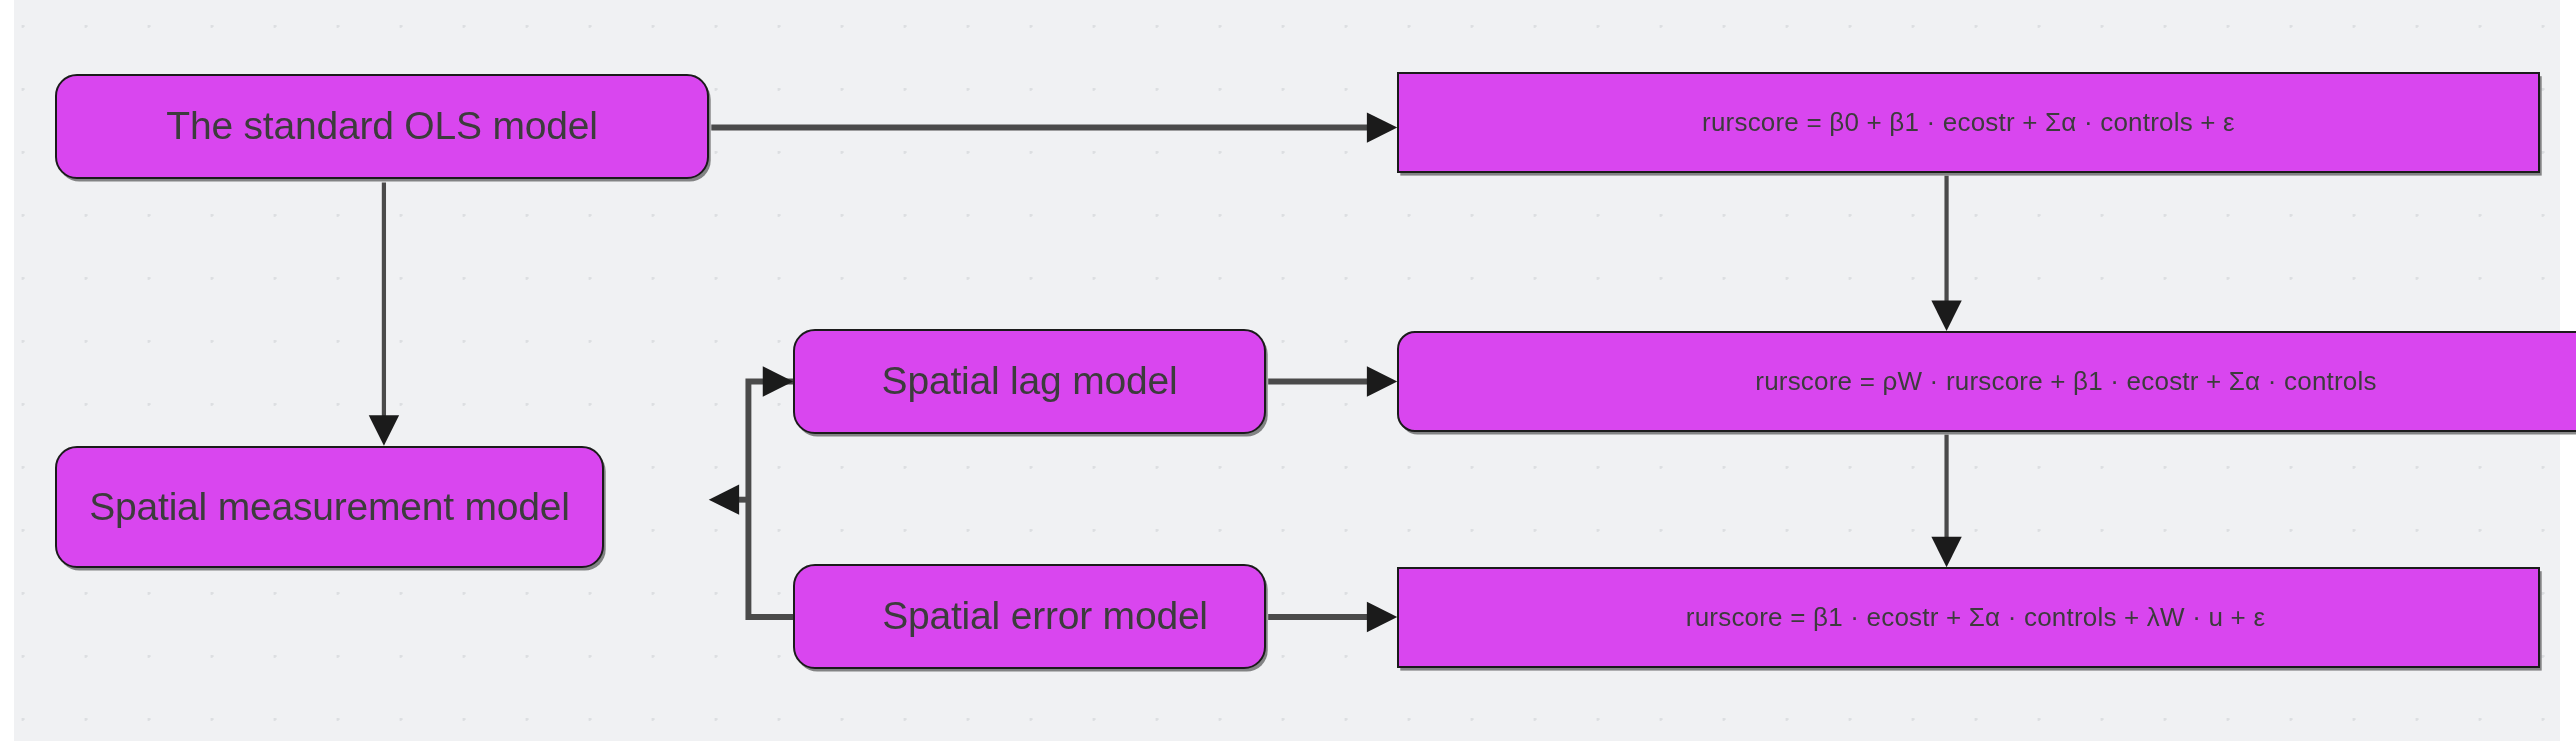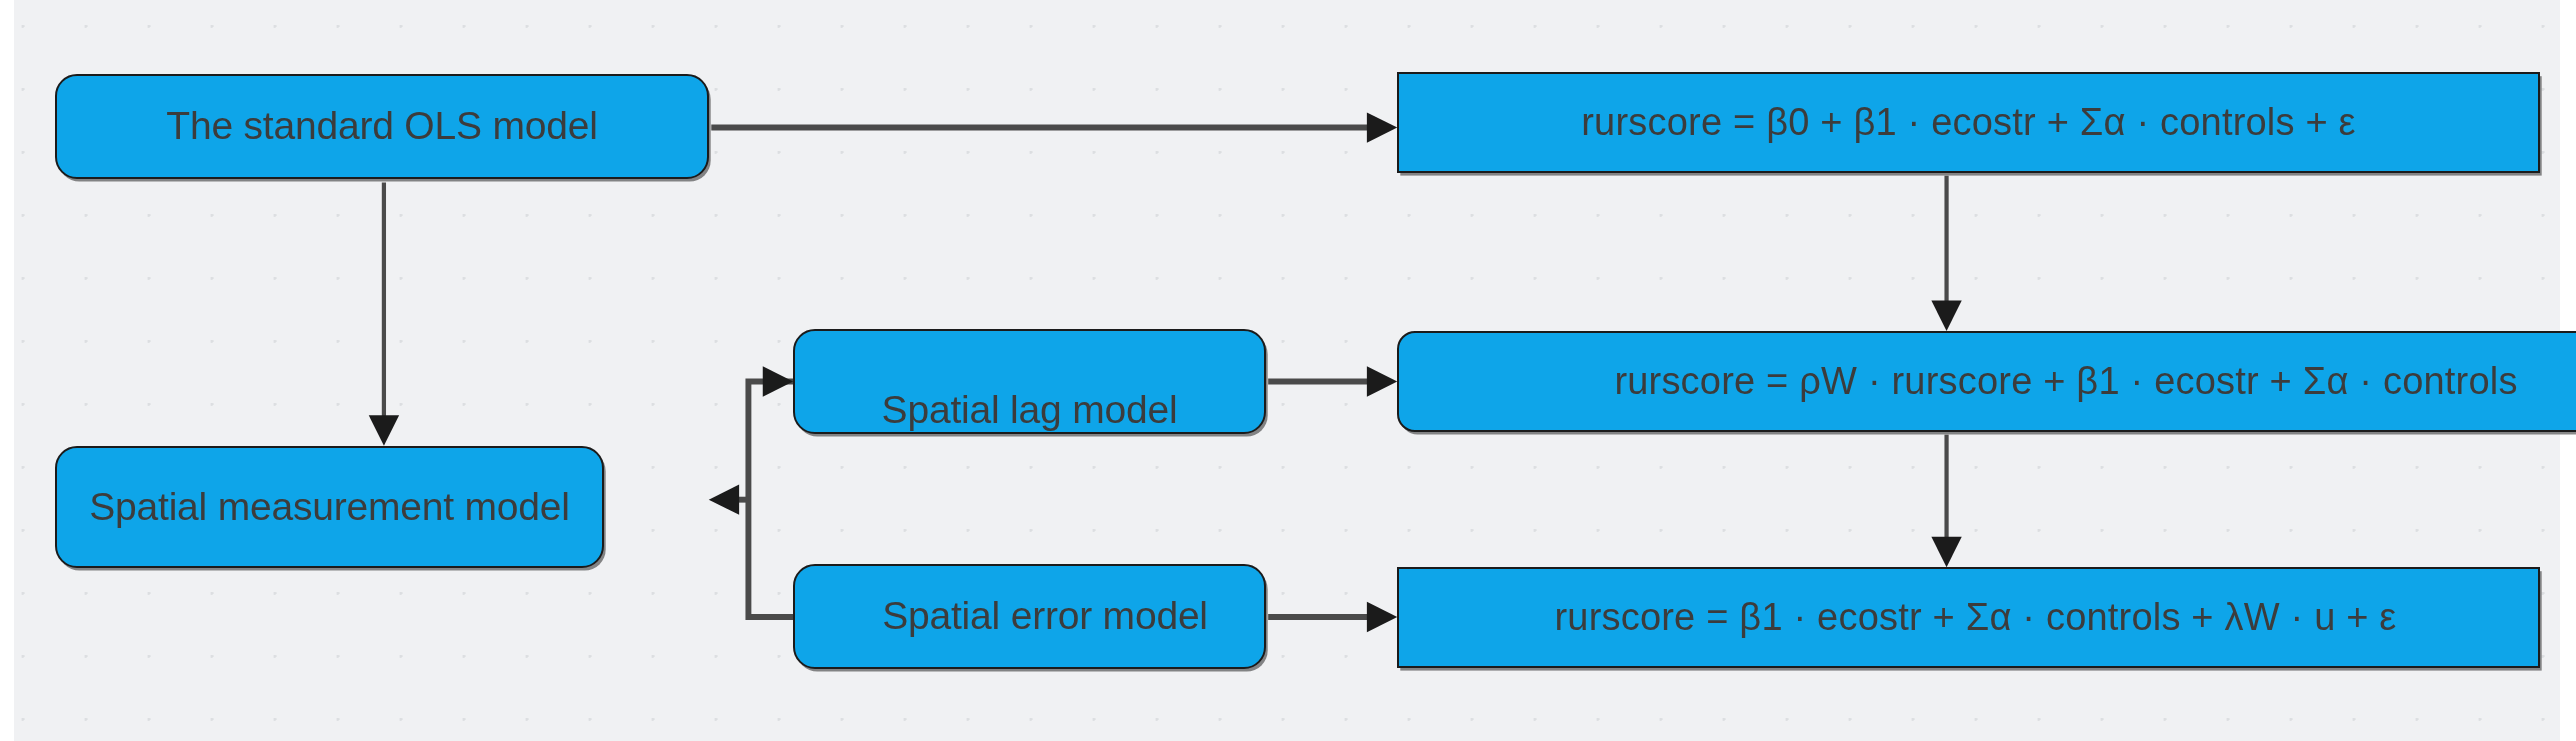--- a/index.html
+++ b/index.html
@@ -31,21 +31,21 @@
     background-color: #f0f1f3;
     background-image:
       radial-gradient(circle at 1.3px 1.3px, #dcdee1 1.4px, rgba(0,0,0,0) 1.6px);
     background-size: 63px 63px;
     background-position: 7.6px 25px;
   }
 
   
   .node {
     position: absolute;
-    background: #0ea5e9;
+    background: #d946ef;
     border: 2.5px solid #1b1b1b;
     box-sizing: border-box;
     display: flex;
     align-items: center;
     justify-content: center;
     color: #3c3c3c;
     box-shadow: 2.5px 3.4px 0 -0.8px rgba(40,40,40,0.55);
   }
   .node.rounded {
     border-radius: 22px;
@@ -56,28 +56,28 @@
   }
   .node .label {
     white-space: nowrap;
     line-height: 1.1;
   }
   .node.term .label {
     font-size: 39px;
     letter-spacing: -0.2px;
   }
   .node.formula .label {
-    font-size: 38px;
+    font-size: 26px;
     letter-spacing: 0.2px;
   }
 
   
   #node-ols          { left: 55px;   top: 74px;  width: 654px;  height: 105px; }
   #node-spatial-meas { left: 55px;   top: 446px; width: 549px;  height: 122px; }
-  #node-lag          { left: 793px;  top: 329px; width: 473px;  height: 105px; align-items: flex-end; }
+  #node-lag          { left: 793px;  top: 329px; width: 473px;  height: 105px; }
   #node-error        { left: 793px;  top: 564px; width: 473px;  height: 105px; padding-left: 31px; }
   #node-eq-ols       { left: 1397px; top: 72px;  width: 1143px; height: 101px; }
   #node-eq-lag       { left: 1397px; top: 331px; width: 1338px; height: 101px; border-radius: 18px; }
   #node-eq-error     { left: 1397px; top: 567px; width: 1143px; height: 101px; padding-left: 14px; }
 
   
   #connectors {
     position: absolute;
     left: 0;
     top: 0;

